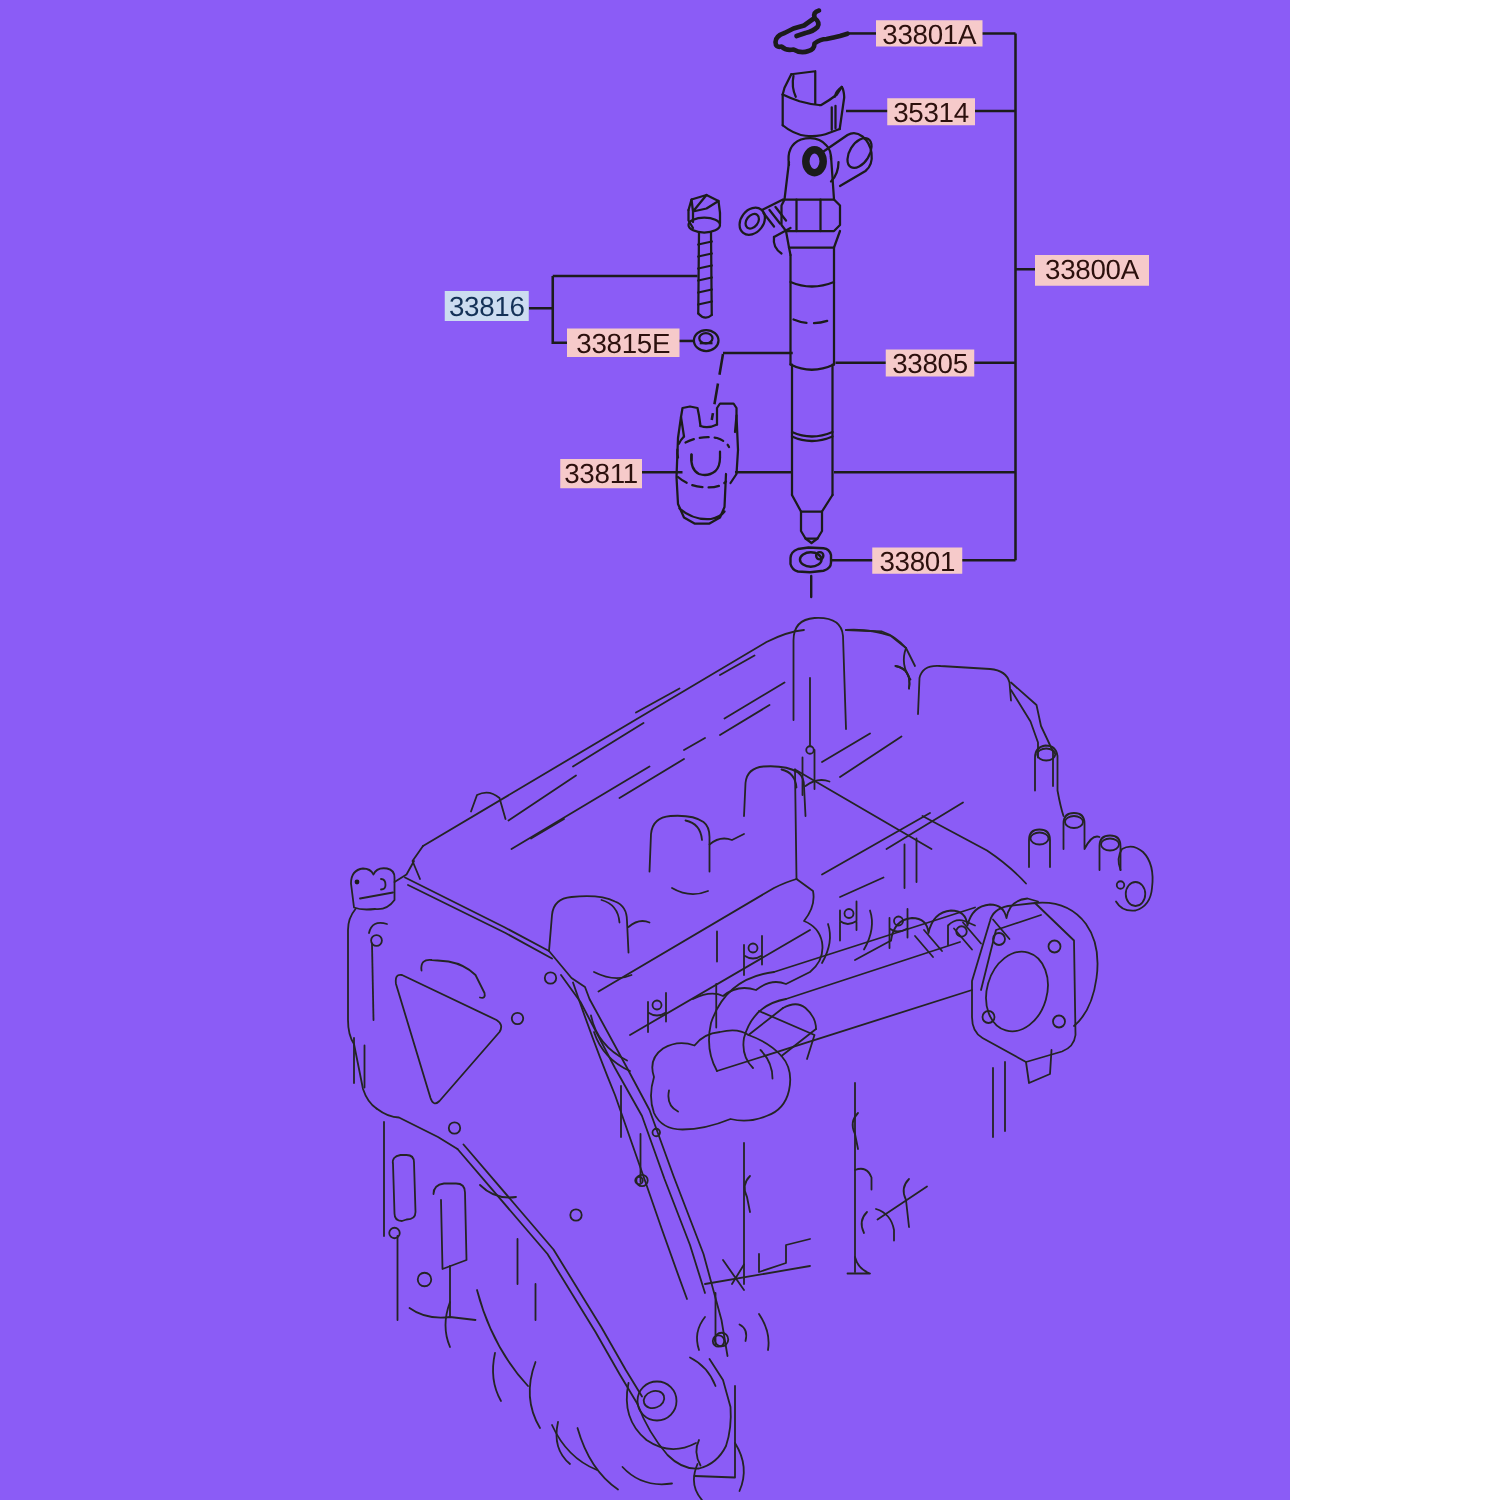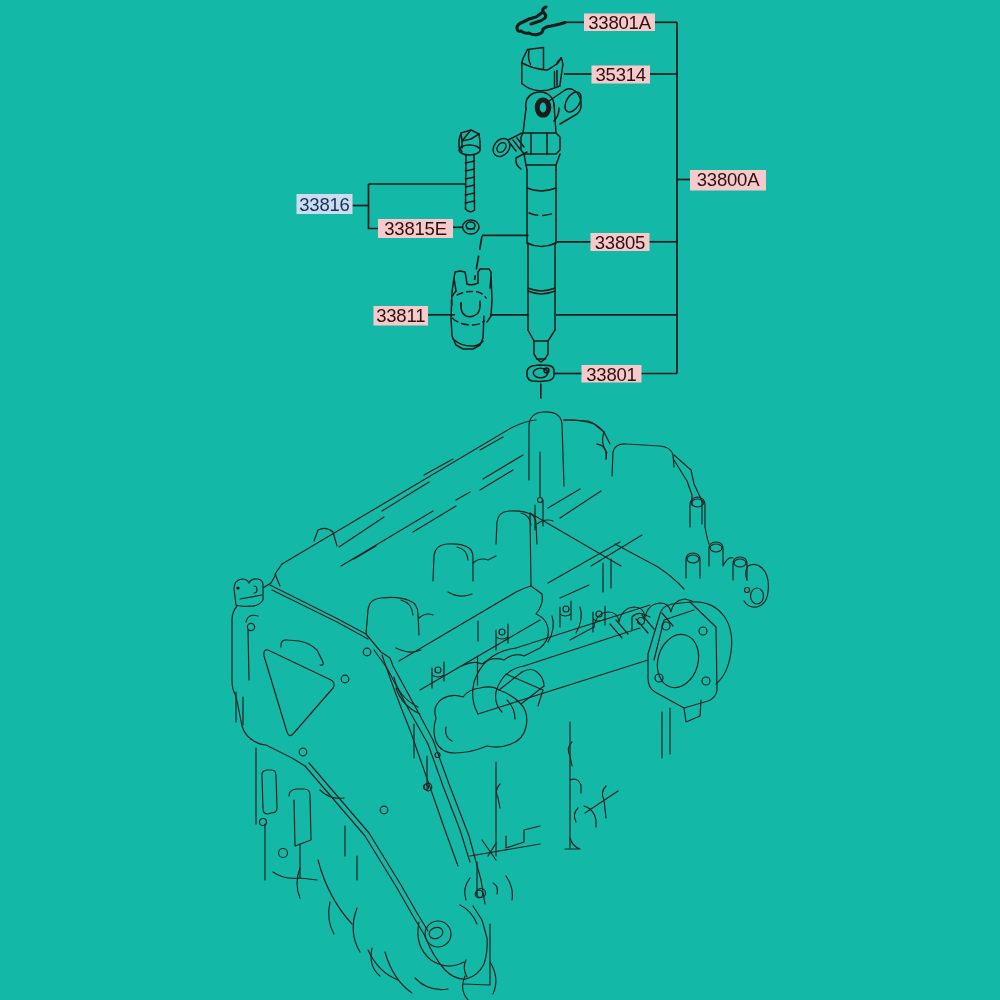--- a/index.html
+++ b/index.html
@@ -1,16 +1,16 @@
 <!DOCTYPE html>
 <html><head>
 <meta charset="utf-8">
 <style>
 html,body{margin:0;padding:0;background:#fff;}
-#page{width:1000px;height:1000px;position:relative;background:#14b8a6;overflow:hidden;text-align:center;}
+#page{width:860px;height:1000px;position:relative;background:#8b5cf6;overflow:hidden;text-align:center;}
 text{font-family:"Liberation Sans",sans-serif;font-size:18.5px;letter-spacing:-0.2px;}
 .pt{fill:#2c100d;}
 .bt{fill:#143157;}
 </style>
 </head>
 <body>
 <div id="page">
 <svg width="1000" height="1000" viewBox="0 0 1000 1000">
 
 <g stroke="#1c1c1c" stroke-width="1.7" fill="none">

